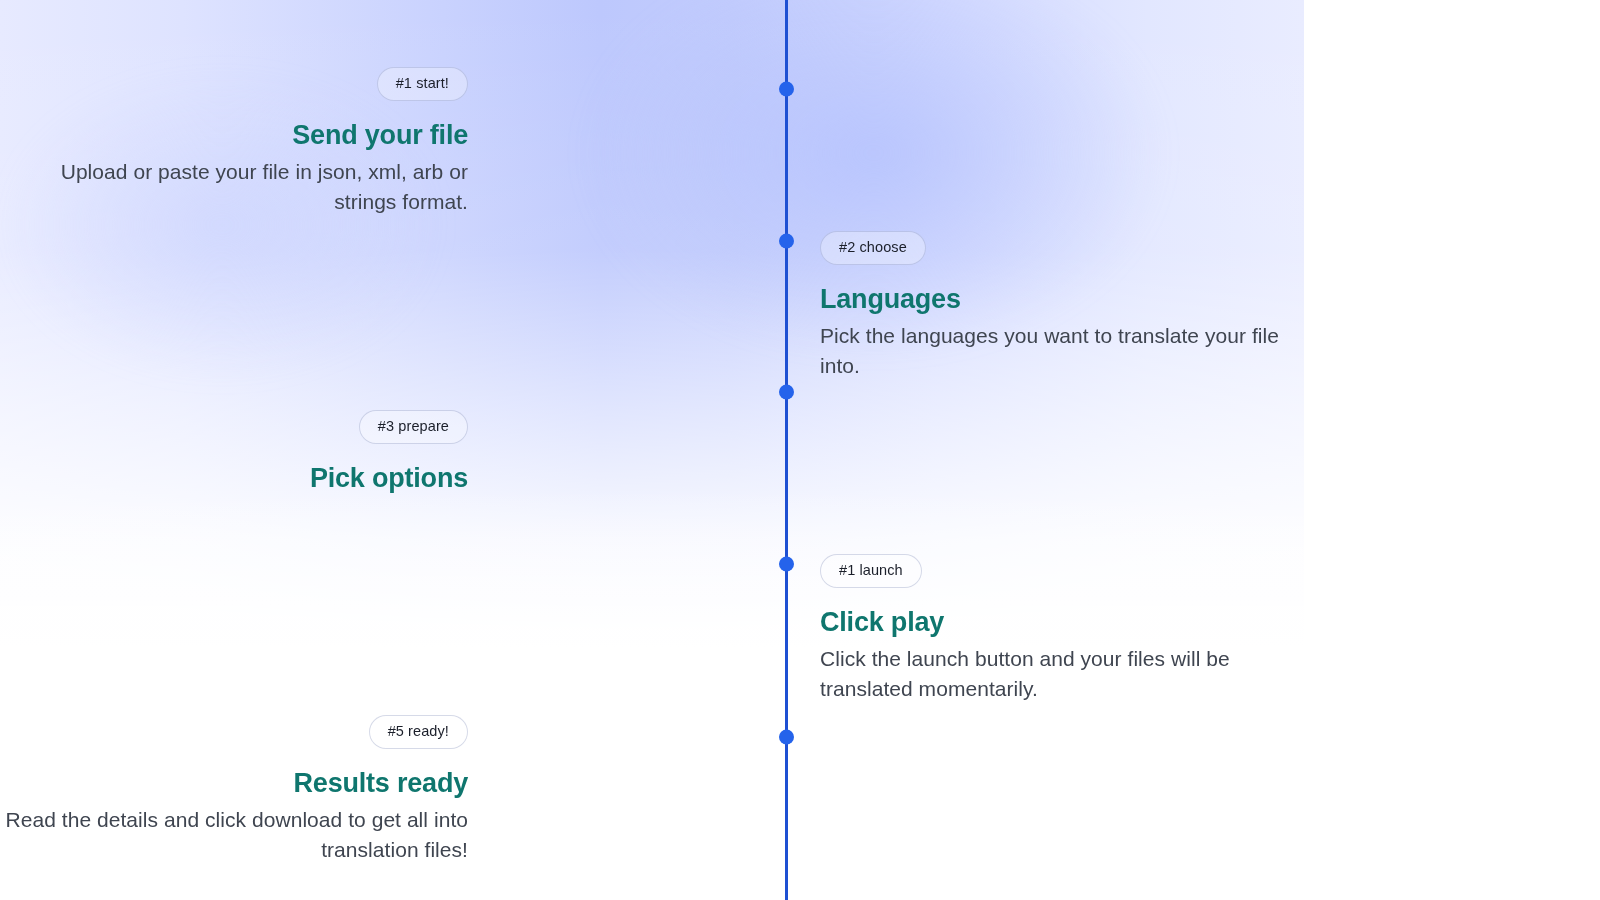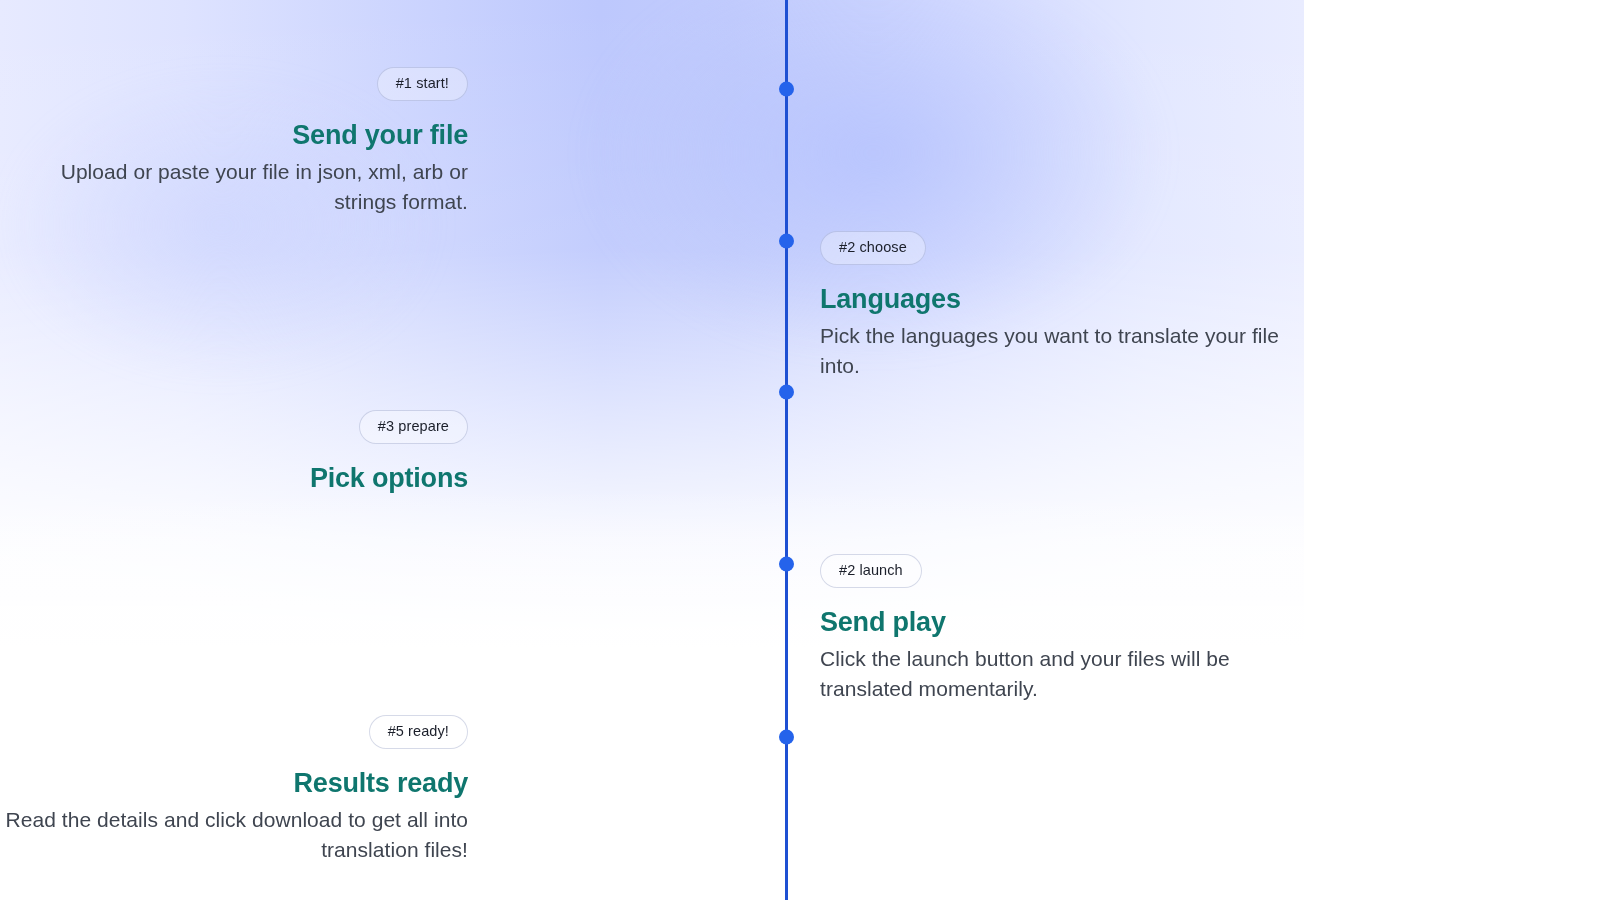--- a/index.html
+++ b/index.html
@@ -164,22 +164,22 @@
       <div class="step right" style="top: 219px;">
         <div class="badge-row"><span class="badge">#2 choose</span></div>
         <h3 class="step-title">Languages</h3>
         <p class="step-desc">Pick the languages you want to translate your file into.</p>
       </div>
       <div class="step left" style="top: 370px; margin-top: 40px;">
         <div class="badge-row"><span class="badge">#3 prepare</span></div>
         <h3 class="step-title">Pick options</h3>
       </div>
       <div class="step right" style="top: 542px;">
-        <div class="badge-row"><span class="badge">#2 launch</span></div>
-        <h3 class="step-title">Send play</h3>
+        <div class="badge-row"><span class="badge">#1 launch</span></div>
+        <h3 class="step-title">Click play</h3>
         <p class="step-desc">Click the launch button and your files will be translated momentarily.</p>
       </div>
       <div class="step left" style="top: 715px;">
         <div class="badge-row"><span class="badge">#5 ready!</span></div>
         <h3 class="step-title">Results ready</h3>
         <p class="step-desc">Read the details and click download to get all into translation files!</p>
       </div>
     </div>
 
 <div class="timeline-dot" style="top: 89px;"></div>

